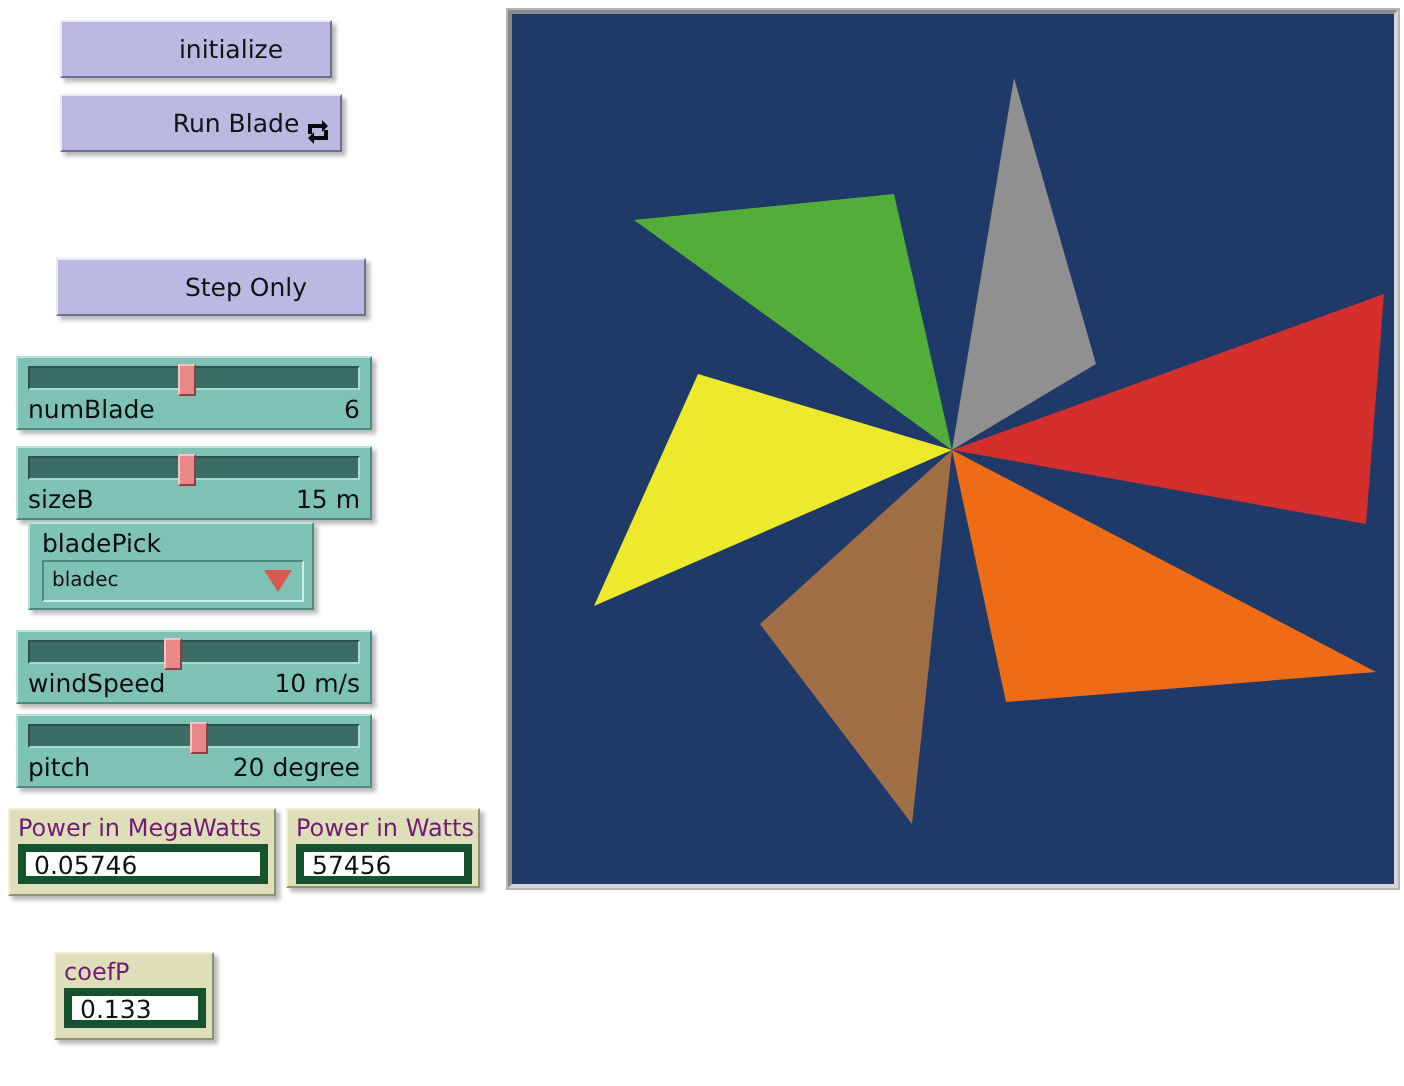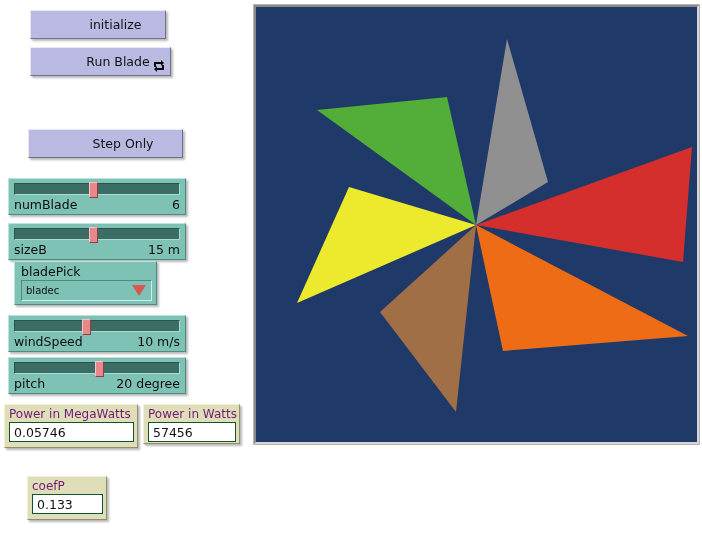--- a/index.html
+++ b/index.html
@@ -157,21 +157,21 @@
     padding: 1px 3px 3px 4px;
   }
   .out-title {
     font-size: 12px;
     line-height: 16px;
     color: #701a75;
     white-space: nowrap;
   }
   .out-value {
     background: #ffffff;
-    border: 1px solid #14532d;
+    border: 4px solid #14532d;
     height: 20px;
     display: flex;
     align-items: center;
     padding-left: 4px;
     font-size: 12.5px;
     color: #111111;
     box-sizing: border-box;
   }
   #out-megawatts { left: 4px;  top: 404px; width: 134px; height: 44px; }
   #out-watts     { left: 143px;top: 404px; width: 97px;  height: 40px; }

